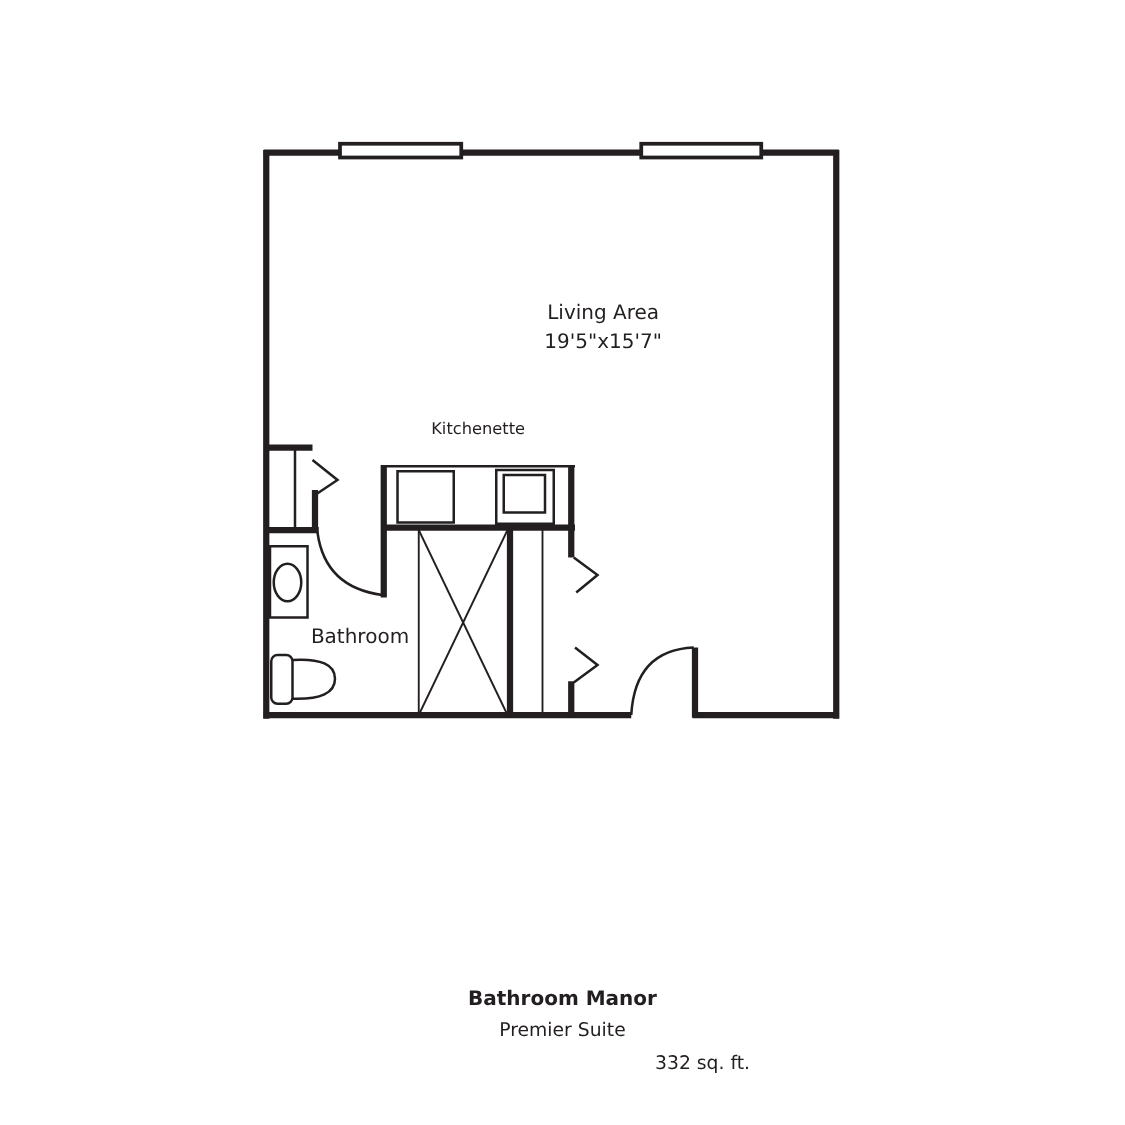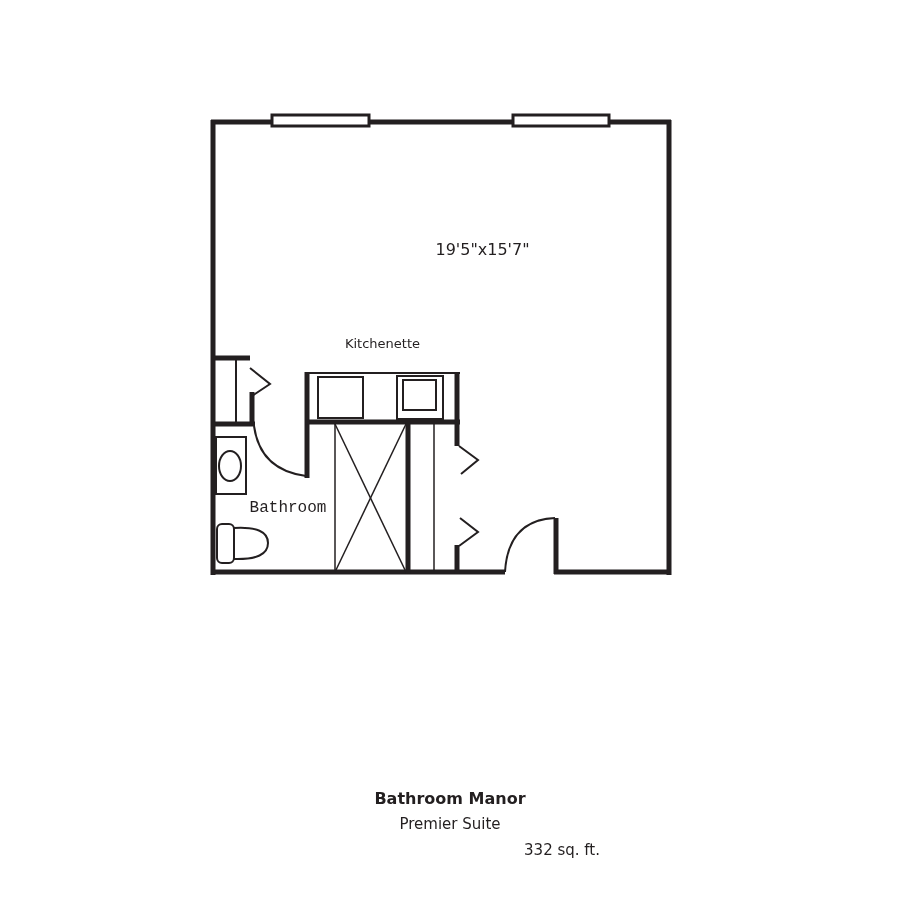--- a/index.html
+++ b/index.html
@@ -1,21 +1,21 @@
 <!DOCTYPE html>
 <html><head>
   <meta charset="utf-8">
   <style>
     html, body { margin: 0; padding: 0; background: #ffffff; }
     body { width: 900px; height: 900px; position: relative; overflow: hidden; font-family: "DejaVu Sans", sans-serif; }
     #plan { position: absolute; left: 0; top: 0; width: 900px; height: 900px; }
     .room-label { position: absolute; color: #231f20; font-family: "DejaVu Sans", sans-serif; text-align: center; white-space: nowrap; }
     .lbl-living { left: 400px; top: 238px; width: 165px; font-size: 16px; line-height: 23px; }
     .lbl-kitchen { left: 315px; top: 336px; width: 135px; font-size: 13px; }
-    .lbl-bath { left: 238px; top: 499px; width: 100px; font-size: 16px; font-family: Liberation Mono, monospace; }
+    .lbl-bath { left: 238px; top: 499px; width: 100px; font-size: 16px; }
     .caption { position: absolute; left: 300px; width: 300px; text-align: center; color: #231f20; }
     .cap-title { top: 789px; font-size: 16px; font-weight: bold; }
     .cap-sub { top: 815px; font-size: 15px; }
     .cap-size { top: 841px; font-size: 15px; text-align: right; }
   </style>
 </head>
 <body>
 
 <svg id="plan" viewBox="0 0 900 900" xmlns="http://www.w3.org/2000/svg">
   <g stroke="#231f20" fill="none" stroke-linecap="butt">
@@ -109,20 +109,21 @@
     </g>
 
     <g stroke-width="2">
       <rect x="217" y="524" width="17" height="39" rx="5"></rect>
       <path d="M234 528 Q 268 526 268 543 Q 268 560 234 559"></path>
     </g>
   </g>
 </svg>
 
 <div class="room-label lbl-living">
+  <div>Living Area</div>
   <div>19'5"x15'7"</div>
 </div>
 <div class="room-label lbl-kitchen">Kitchenette</div>
 <div class="room-label lbl-bath">Bathroom</div>
 
 <div class="caption cap-title">Bathroom Manor</div>
 <div class="caption cap-sub">Premier Suite</div>
 <div class="caption cap-size">332 sq. ft.</div>
 
 </body></html>

